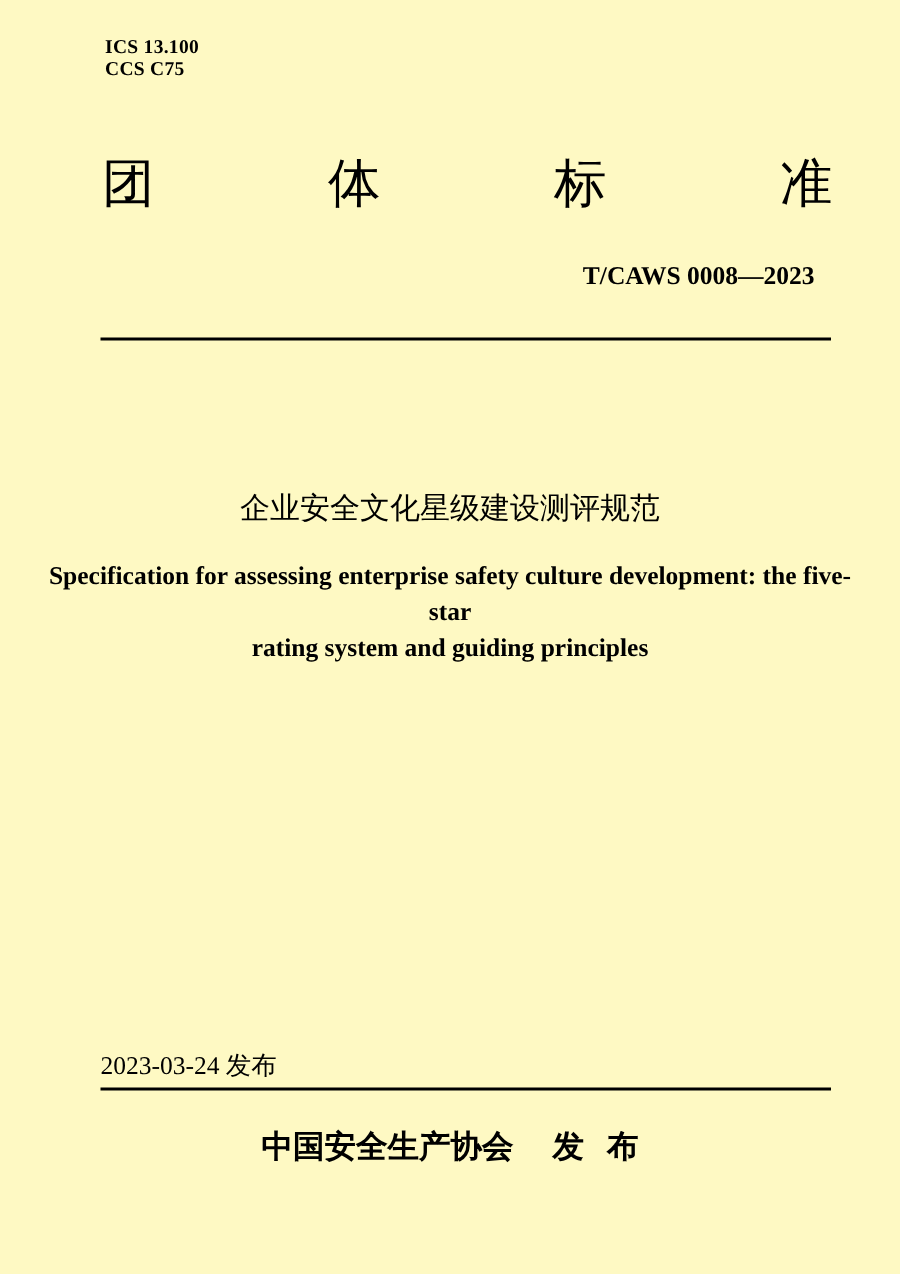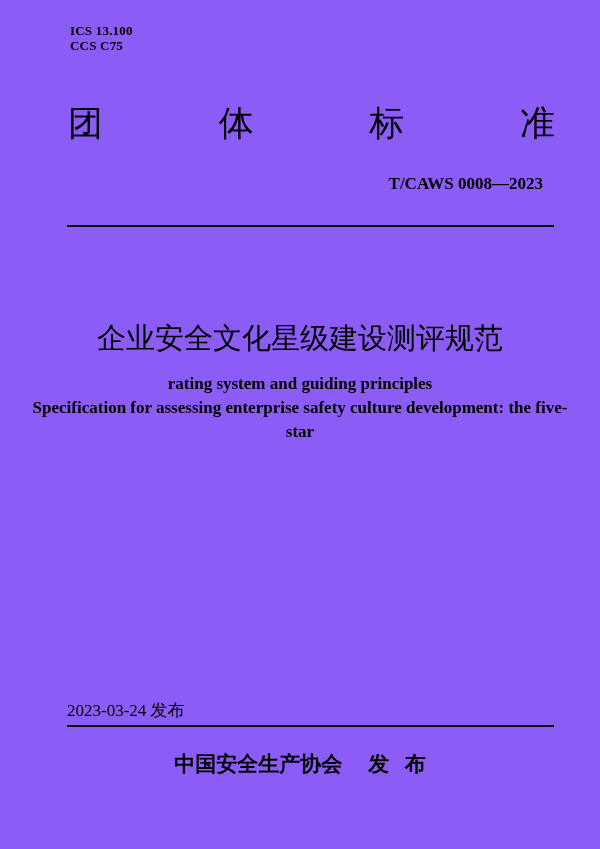--- a/index.html
+++ b/index.html
@@ -2,21 +2,21 @@
 <html><head>
 <meta charset="utf-8">
 <style>
   * { margin: 0; padding: 0; box-sizing: border-box; }
   html, body { background: #e8e8e8; }
   .page {
     position: relative;
     width: 600px;
     height: 849px;
     margin: 0 auto;
-    background: #8b5cf6;
+    background: #fef9c3;
     color: #000000;
     overflow: hidden;
     font-family: "Liberation Serif", serif;
   }
   
   .ics-block {
     position: absolute;
     left: 70px;
     top: 23px;
     font-family: "Liberation Serif", serif;
@@ -58,21 +58,21 @@
   .rule-top { top: 225px; }
   .rule-bottom { top: 725px; }
   
   .title-zh {
     position: absolute;
     left: 0;
     top: 320px;
     width: 600px;
     text-align: center;
     font-family: "DejaVu Sans", "Liberation Sans", sans-serif;
-    font-size: 29px;
+    font-size: 20px;
     line-height: 36px;
     font-weight: 500;
     letter-spacing: 0px;
   }
   
   .title-en {
     position: absolute;
     left: 30px;
     top: 372px;
     width: 540px;
@@ -129,22 +129,22 @@
     <span>准</span>
   </div>
 
   <div class="std-number">T/CAWS 0008—2023</div>
 
   <div class="rule rule-top"></div>
 
   <div class="title-zh">企业安全文化星级建设测评规范</div>
 
   <div class="title-en">
+    <div>Specification for assessing enterprise safety culture development: the five-star</div>
     <div>rating system and guiding principles</div>
-    <div>Specification for assessing enterprise safety culture development: the five-star</div>
   </div>
 
   <div class="dates-row">
     <span>2023-03-24 发布</span>
   </div>
 
   <div class="rule rule-bottom"></div>
 
   <div class="publisher-row">
     <span>中国安全生产协会</span><span class="publish-label">发 布</span>

